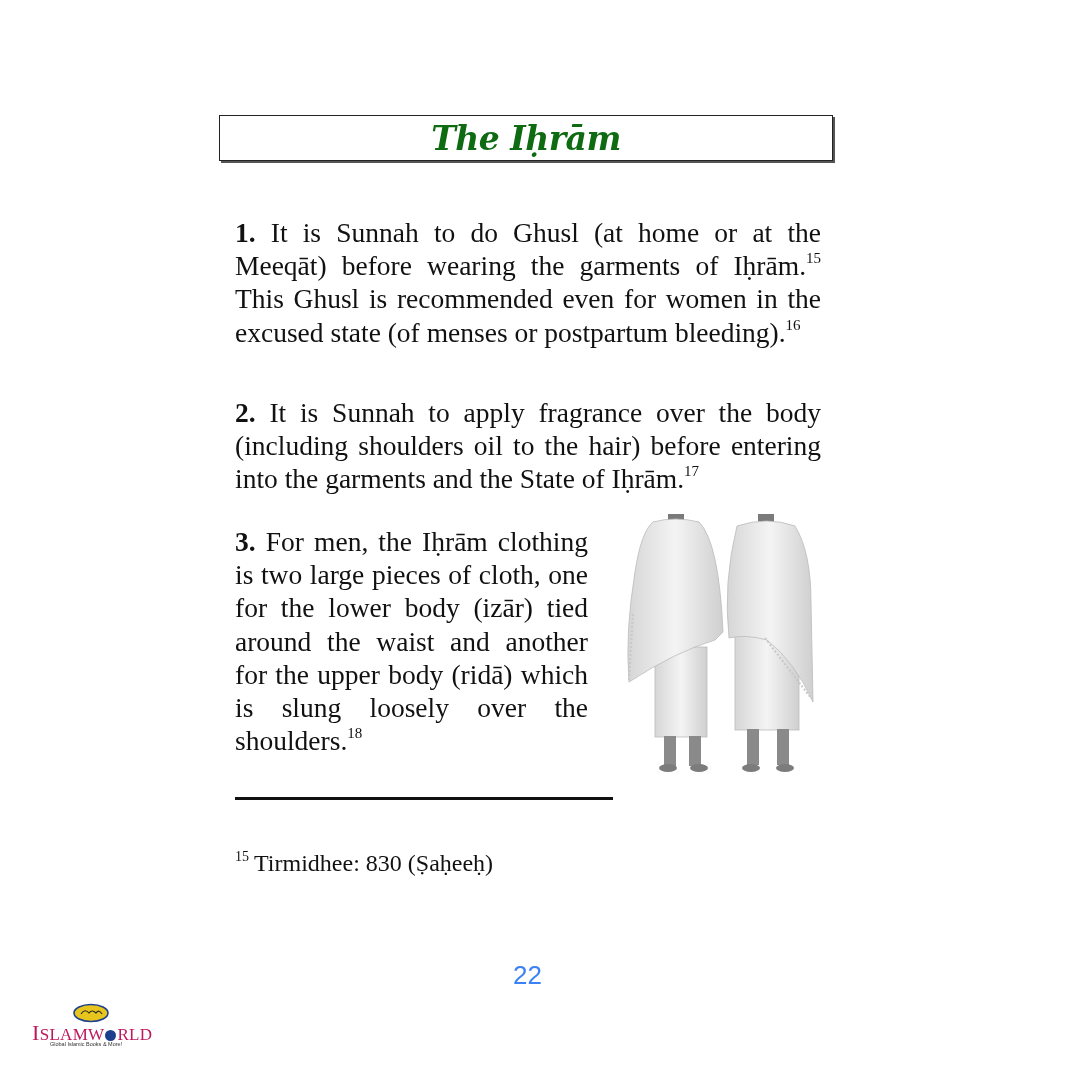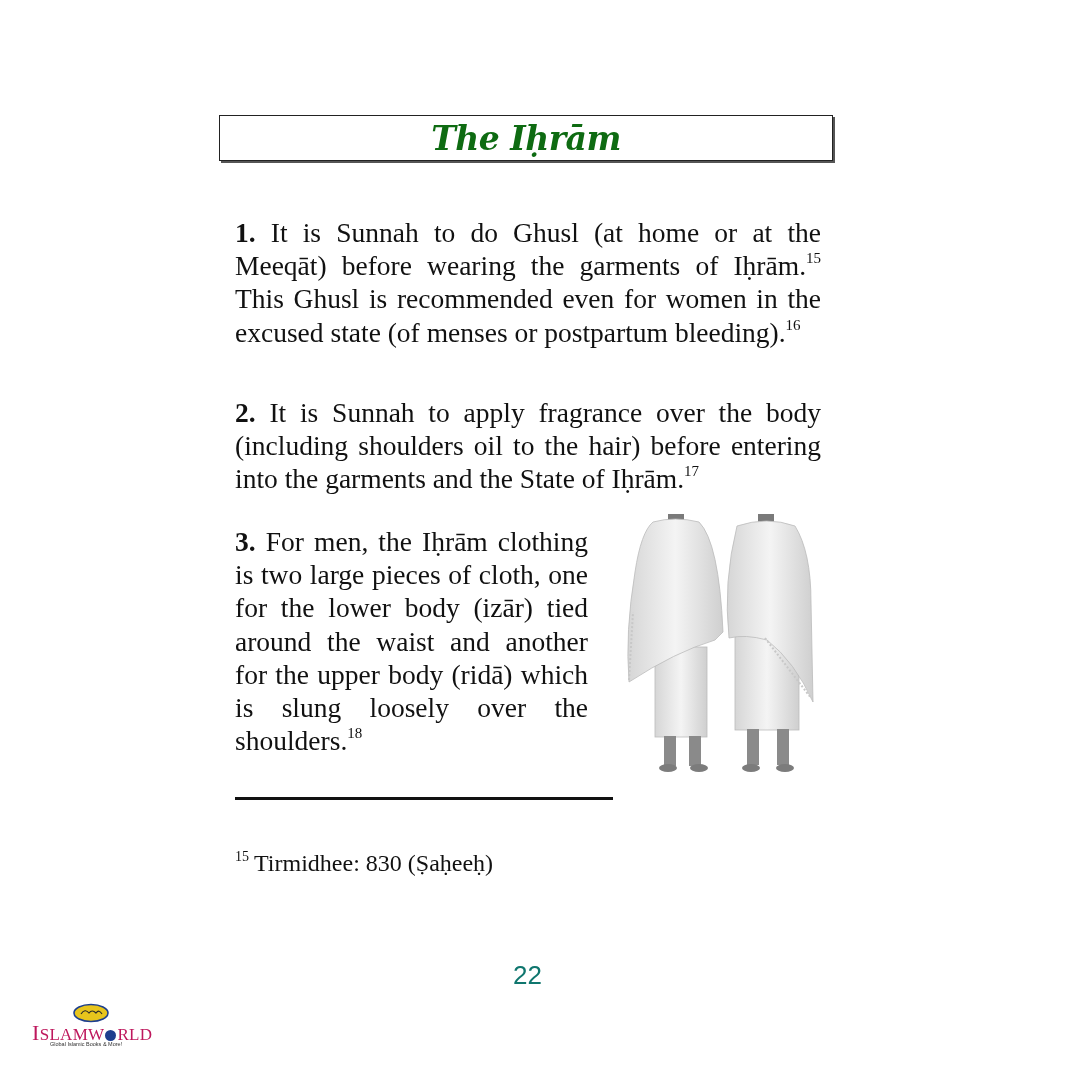--- a/index.html
+++ b/index.html
@@ -27,21 +27,21 @@
   sup { font-size: 15px; vertical-align: 12px; line-height: 0; }
 
   .figure {
     position: absolute; left: 615px; top: 512px; width: 205px; height: 265px;
   }
 
   .fn-rule { position: absolute; left: 235px; top: 797px; width: 378px; height: 2.5px; background: #111; }
   .footnotes { position: absolute; left: 235px; top: 848px; font-size: 24px; line-height: 30px; }
   .fn sup { font-size: 14px; vertical-align: 10px; margin-right: 5px; }
 
-  .page-num { position: absolute; left: 0; width: 1055px; top: 960px; text-align: center; font-family: "Liberation Sans", sans-serif; font-size: 26px; color: #0f766e; }
+  .page-num { position: absolute; left: 0; width: 1055px; top: 960px; text-align: center; font-family: "Liberation Sans", sans-serif; font-size: 26px; color: #3b82f6; }
 
   .logo { position: absolute; left: 32px; top: 1003px; width: 125px; height: 50px; }
   .logo-word { position: absolute; left: 0; top: 17px; font-family: "Liberation Serif", serif; font-size: 17px; color: #be185d; letter-spacing: 0.3px; white-space: nowrap; }
   .logo-word .big { font-size: 22px; }
   .logo-tag { position: absolute; left: 18px; top: 38px; font-family: "Liberation Sans", sans-serif; font-size: 5.5px; color: #333; white-space: nowrap; }
 </style>
 </head>
 <body>
 
 <div class="title-box">

